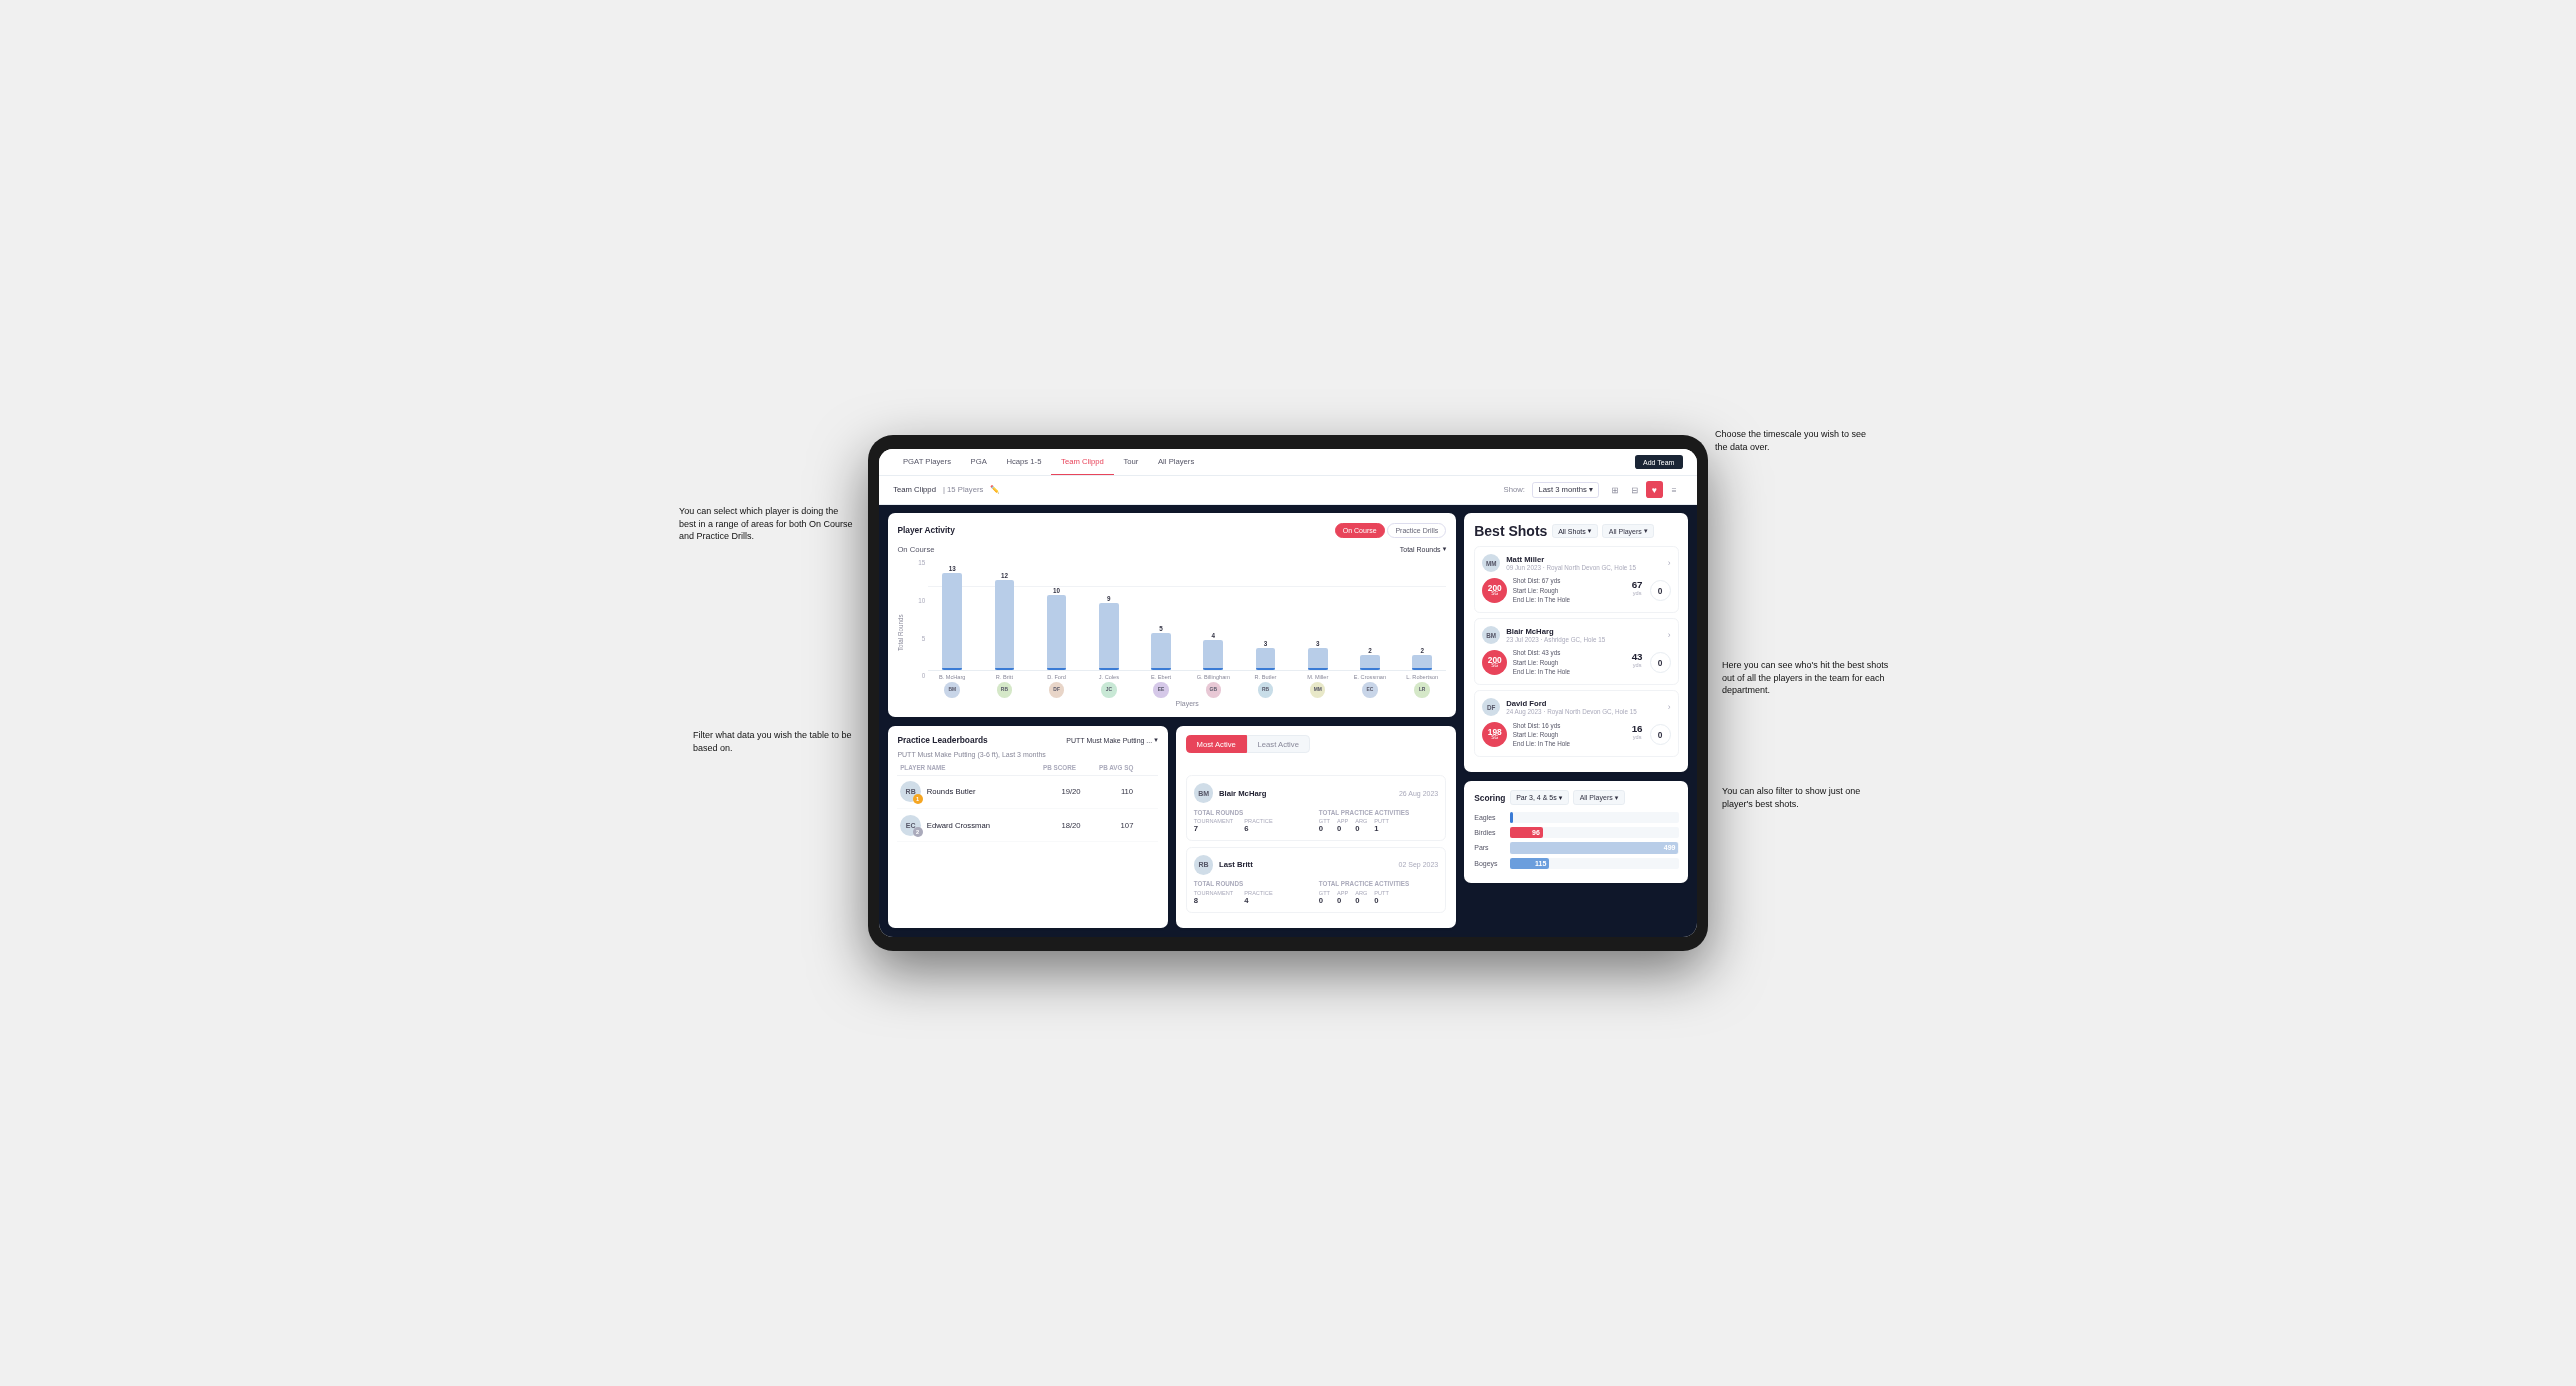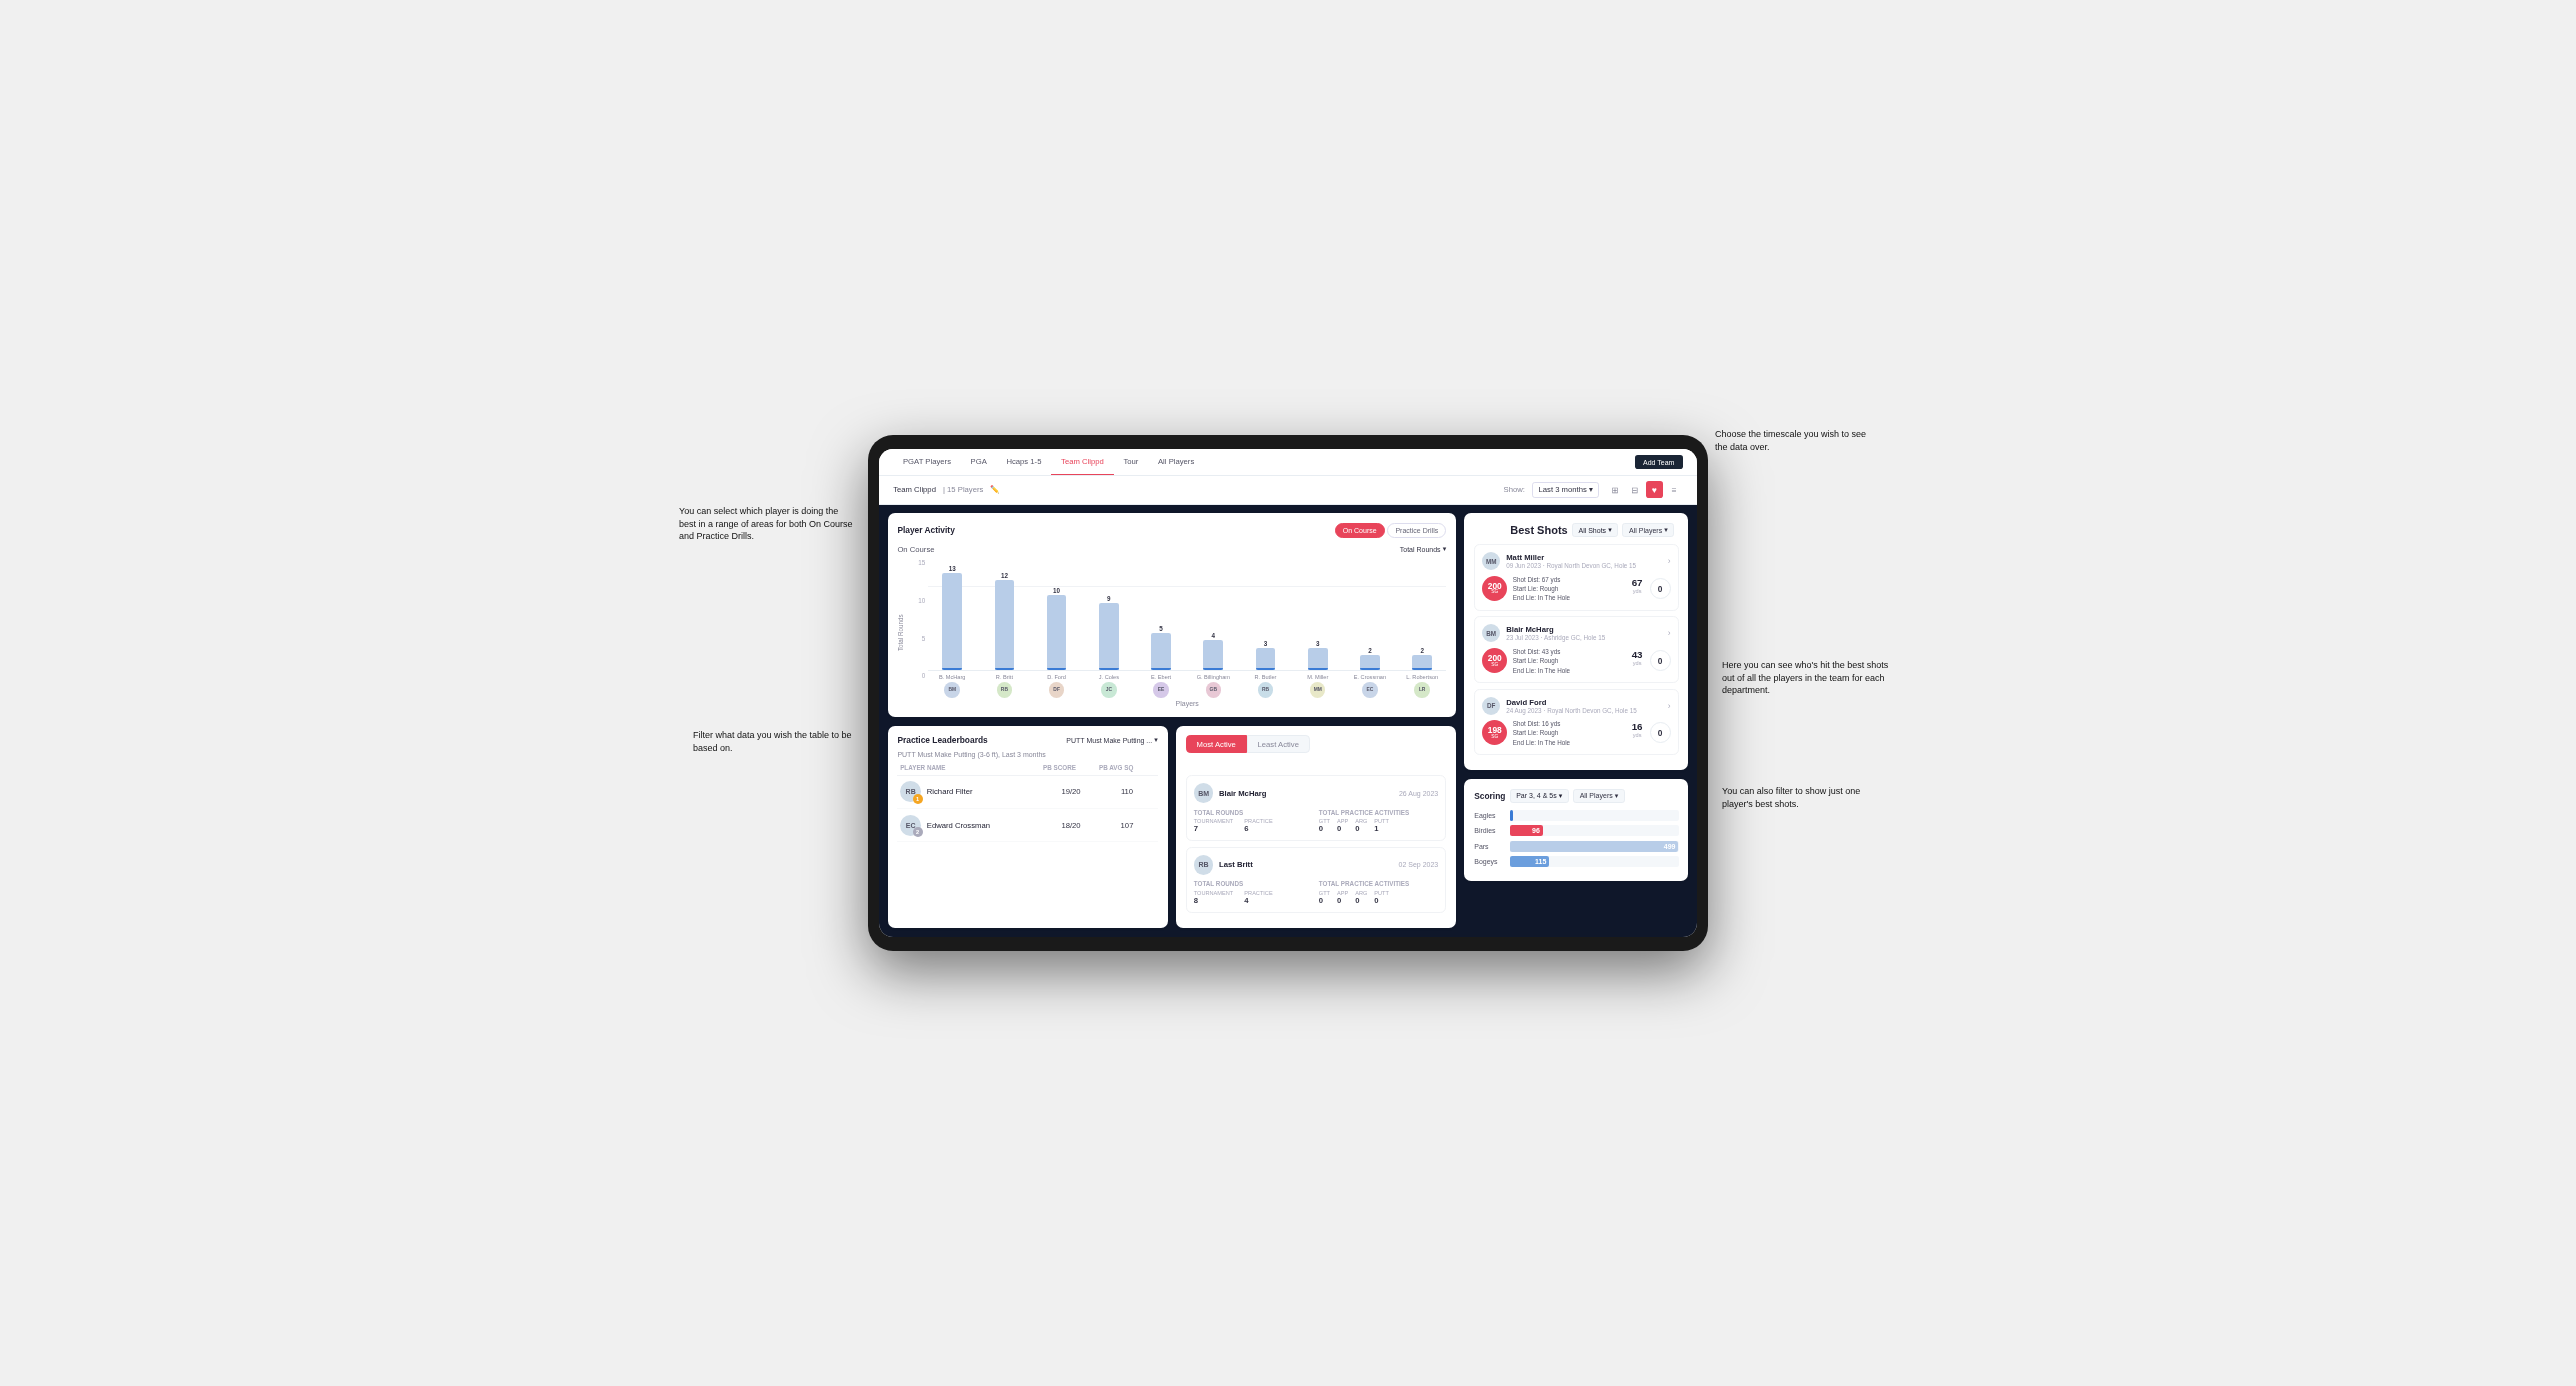--- a/index.html
+++ b/index.html
@@ -587,24 +587,23 @@
     }
 
     .best-shots-header {
       display: flex;
       align-items: center;
       gap: 4.2px;
       margin-bottom: 7px;
       flex-wrap: wrap;
     }
     .bs-title {
-      font-size: 11px;
+      font-size: 14px;
       font-weight: 600;
       color: #223;
-      margin-left: 36px;
     }
     .bs-filter {
       font-size: 7px;
       color: #334;
       background: #f4f7fa;
       border: 0.7px solid #e8edf2;
       border-radius: 2.8px;
       padding: 2.1px 5.6px;
       cursor: pointer;
       display: flex;
@@ -971,21 +970,21 @@
                 <div class="lb-col-header">PB SCORE</div>
                 <div class="lb-col-header">PB AVG SQ</div>
               </div>
               <div id="lb-rows">
                   <div class="lb-row">
     <div class="lb-player">
       <div class="lb-avatar">
         RB
         <div class="lb-rank-badge ">1</div>
       </div>
-      <div class="lb-player-name">Richard Filter</div>
+      <div class="lb-player-name">Rounds Butler</div>
     </div>
     <div class="lb-score">19/20</div>
     <div class="lb-score">110</div>
   </div>
                   <div class="lb-row">
     <div class="lb-player">
       <div class="lb-avatar">
         EC
         <div class="lb-rank-badge rank2">2</div>
       </div>

